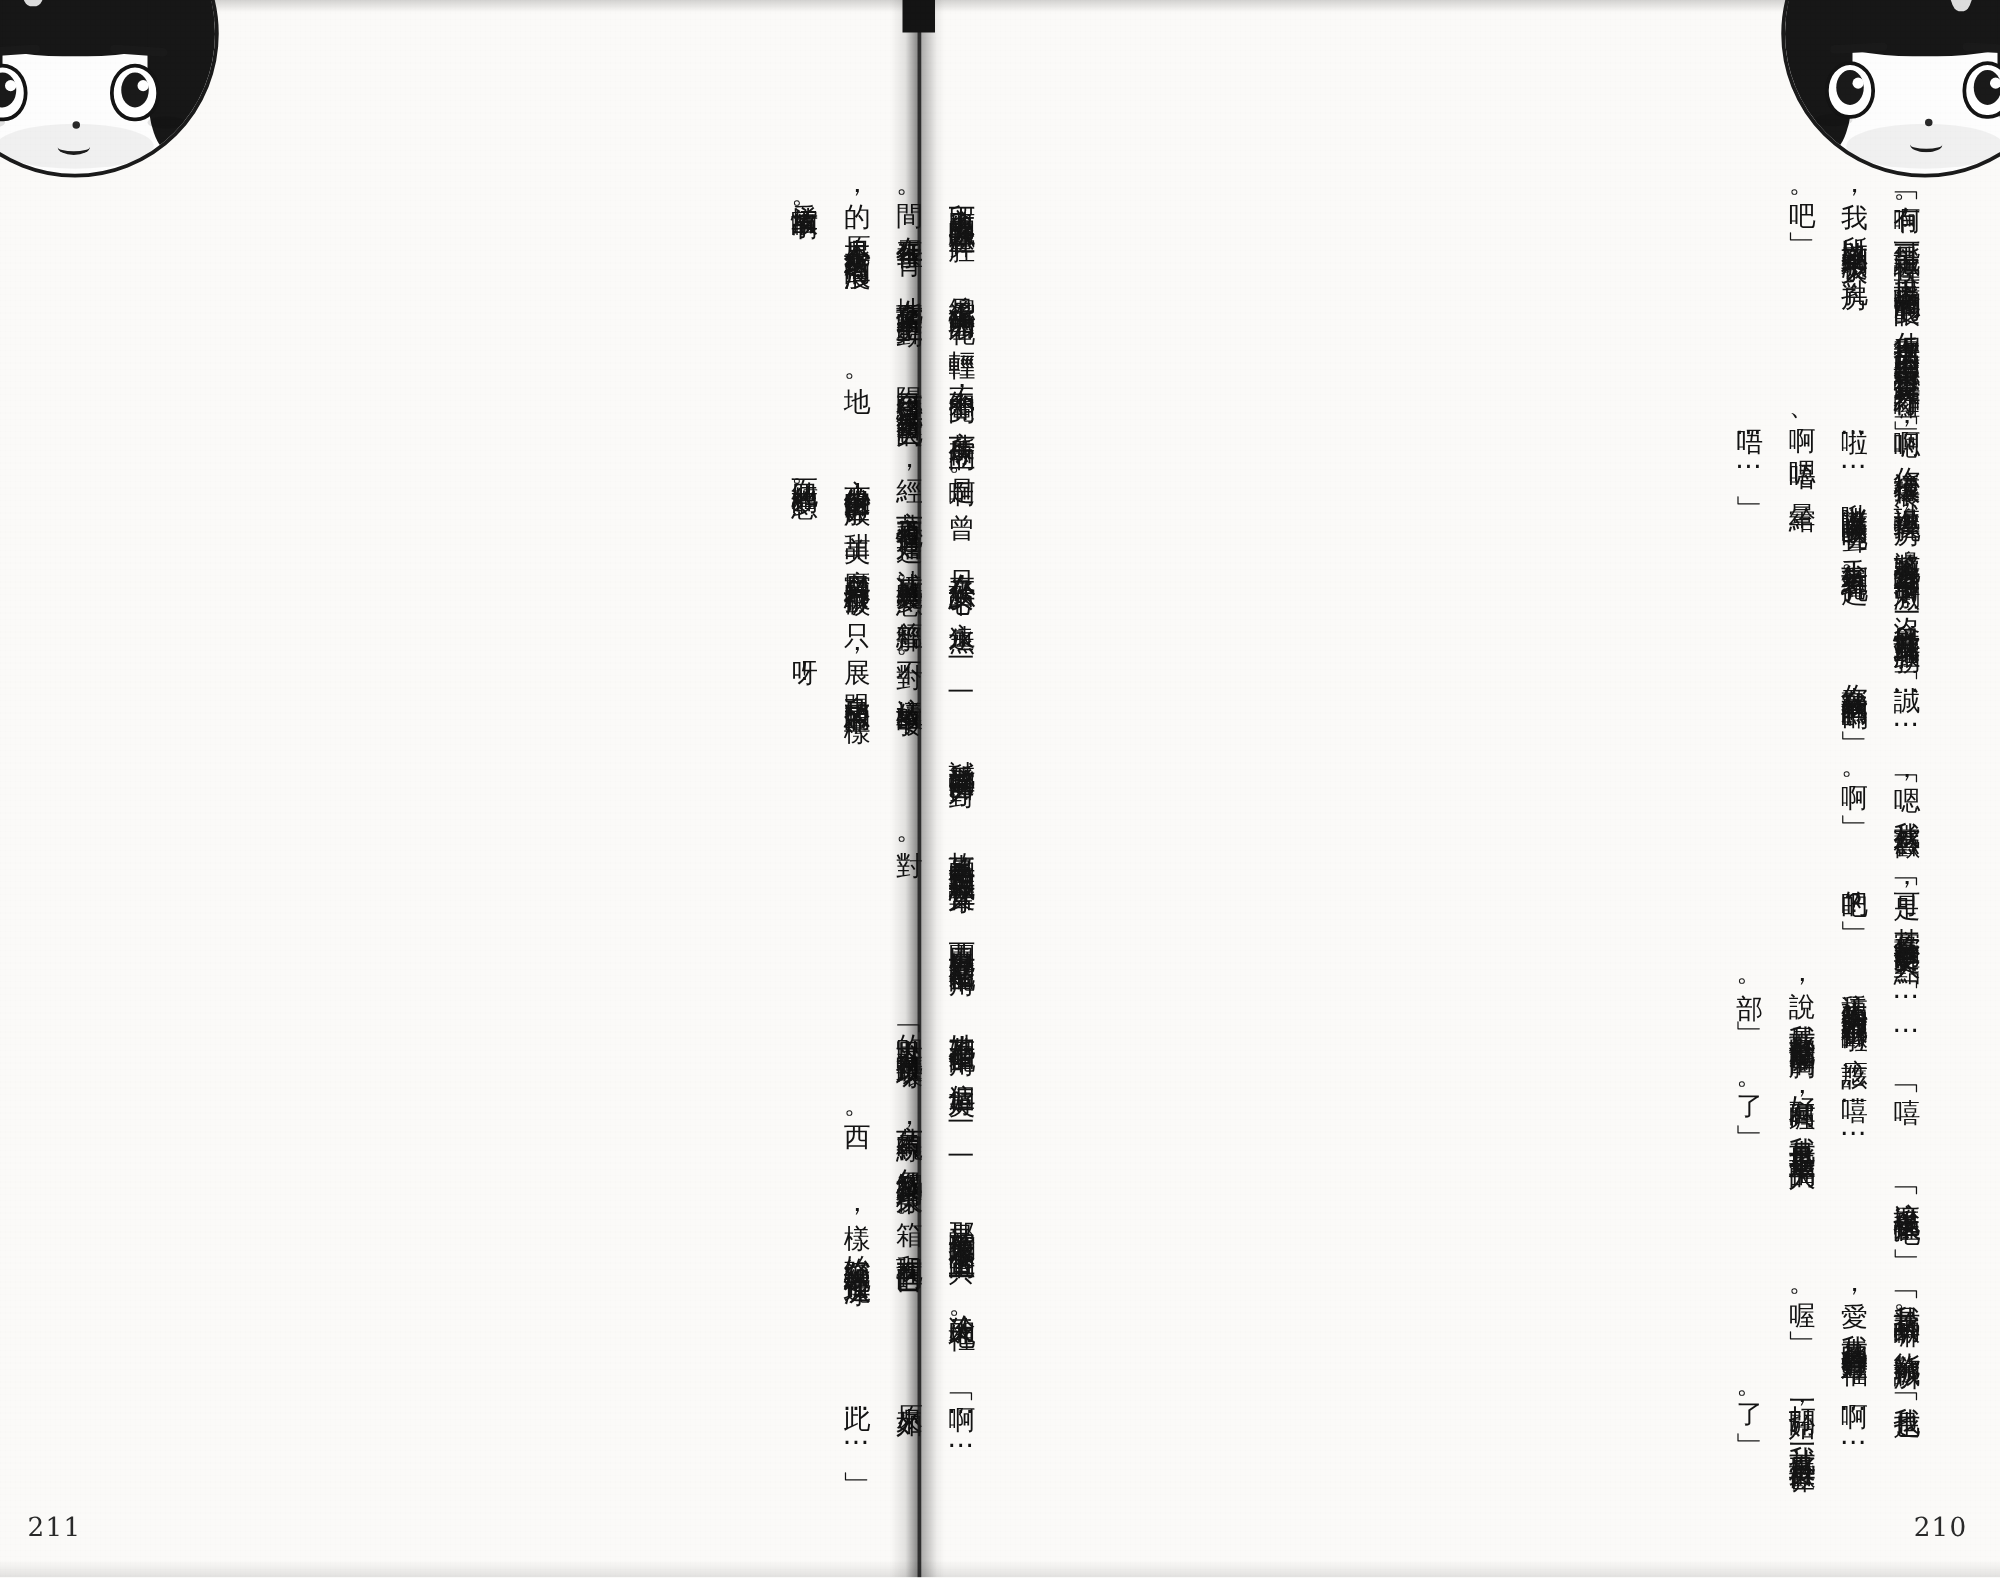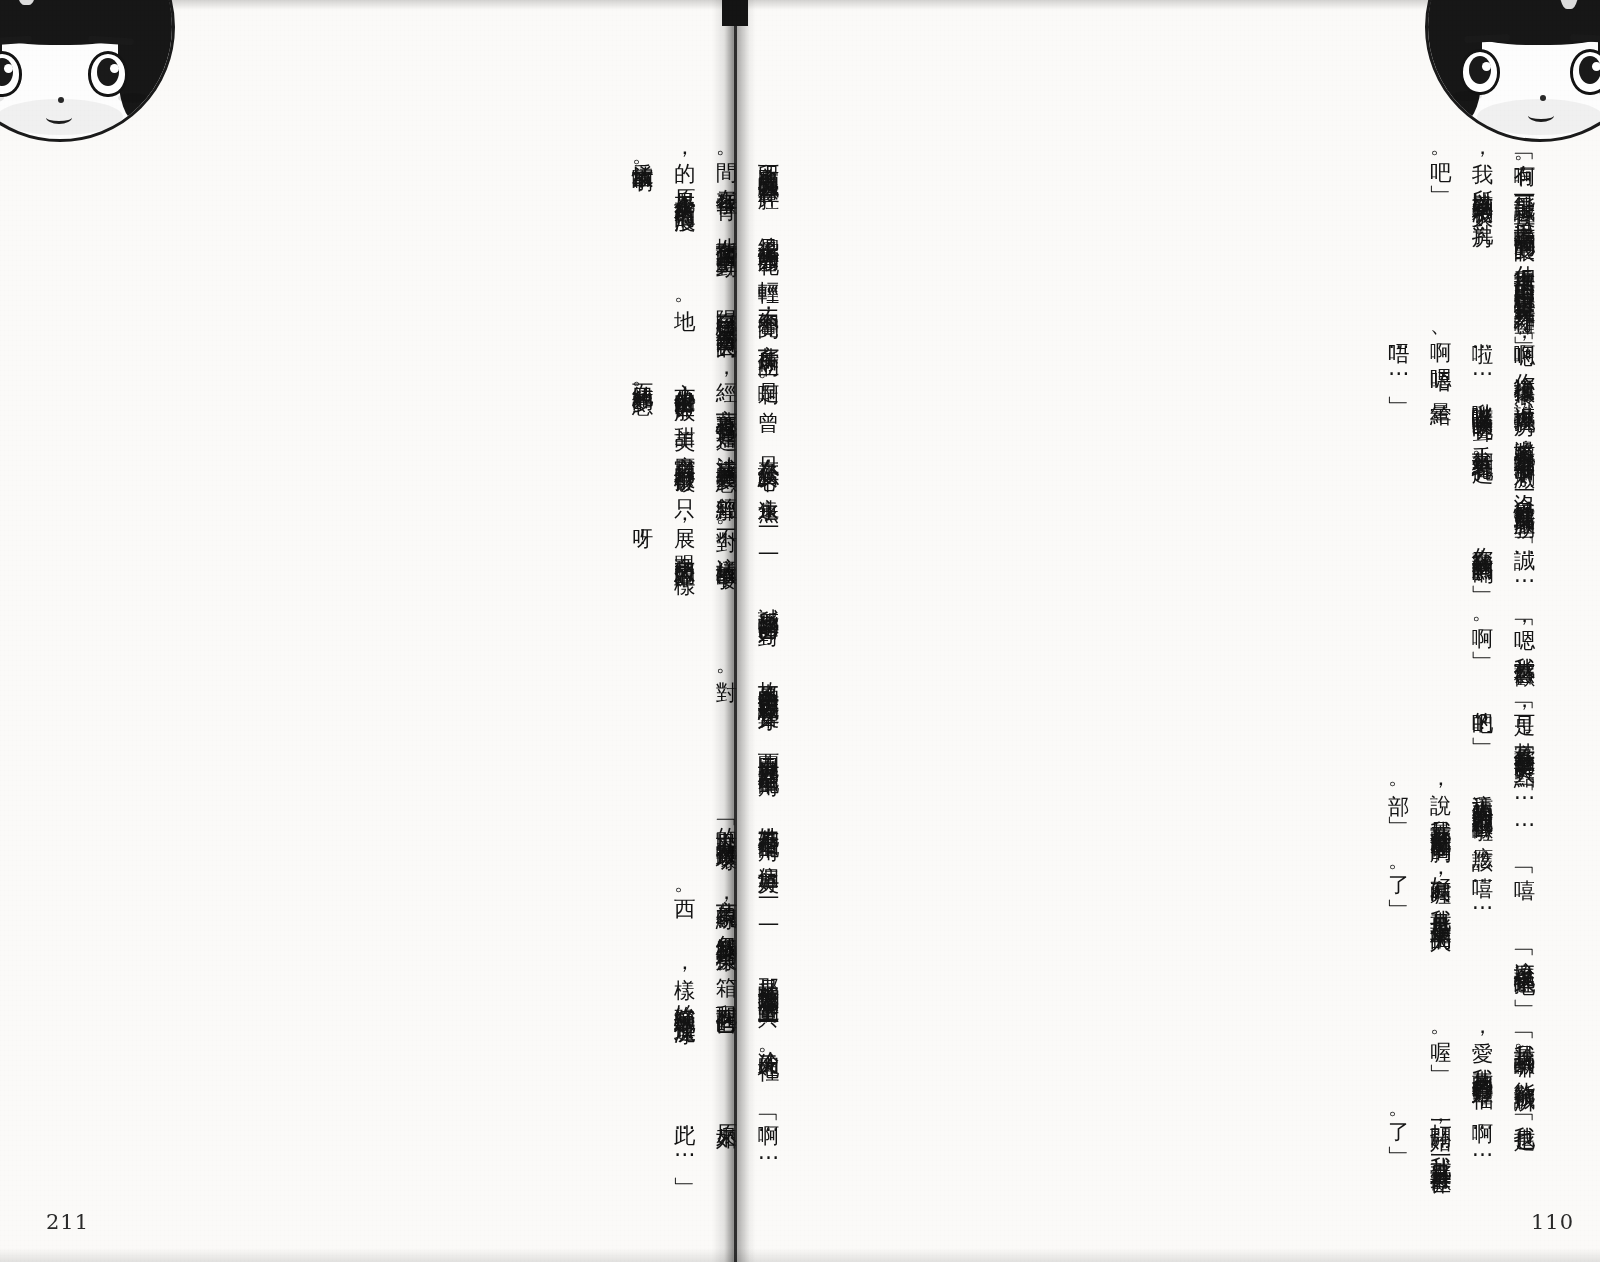--- a/index.html
+++ b/index.html
@@ -228,21 +228,21 @@
   }
 
   .folio {
     position: absolute;
     bottom: 28px;
     font-family: "DejaVu Serif", serif;
     font-size: 21px;
     color: #2a2a2a;
     letter-spacing: 1px;
   }
-  .folio.left { left: 22px; margin-left: 24px; }
+  .folio.left { left: 22px; }
   .folio.right { right: 26px; }
 </style>
 </head>
 <body>
 
 <div class="page">
 
   <div class="edge-top"></div>
 
   <div class="corner-art left">
@@ -325,17 +325,17 @@
     <div class="col indent">那是被隨意擱放在陽台上的工具箱。和現在的自己一樣，始終沉默地守在這塊冰</div>
     <div class="col indent">冷的天地裡。</div>
     <div class="col indent">「啊……原來如此……」</div>
   </div>
 
   <div class="gutter"></div>
   <div class="gutter-line"></div>
   <div class="gutter-dark-top"></div>
 
   <div class="folio left">211</div>
-  <div class="folio right">110</div>
+  <div class="folio right">210</div>
 
   <div class="edge-bottom"></div>
   <div class="scan-noise"></div>
 </div>
 
 </body></html>

